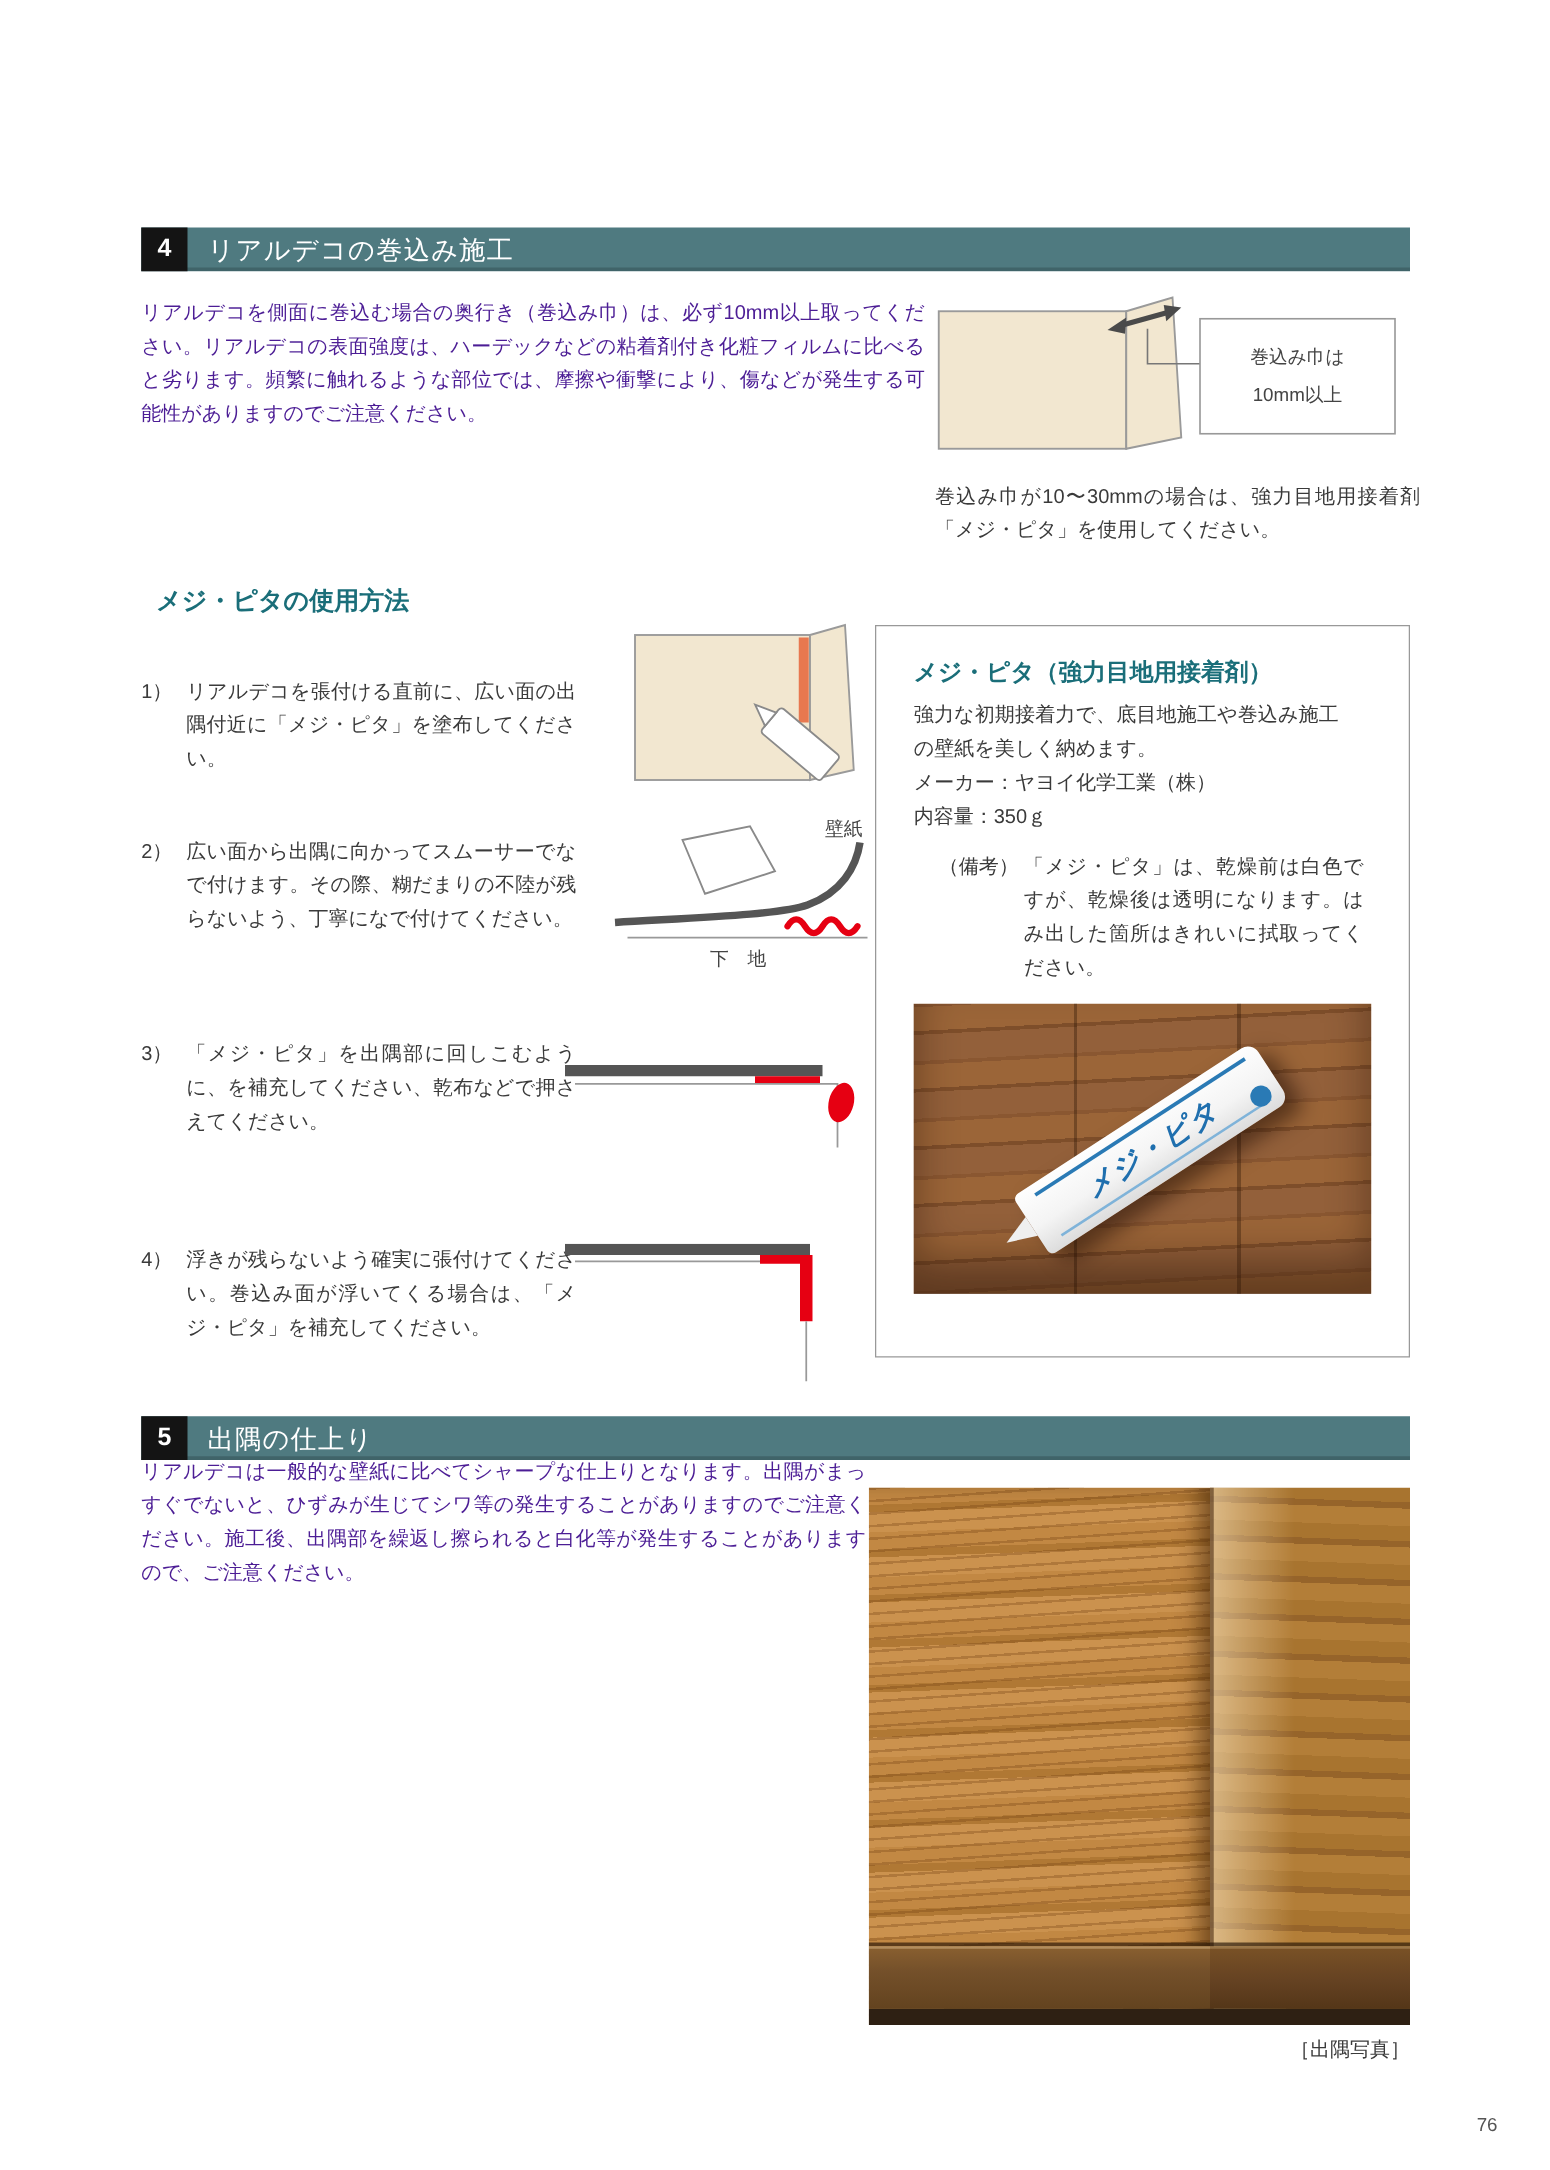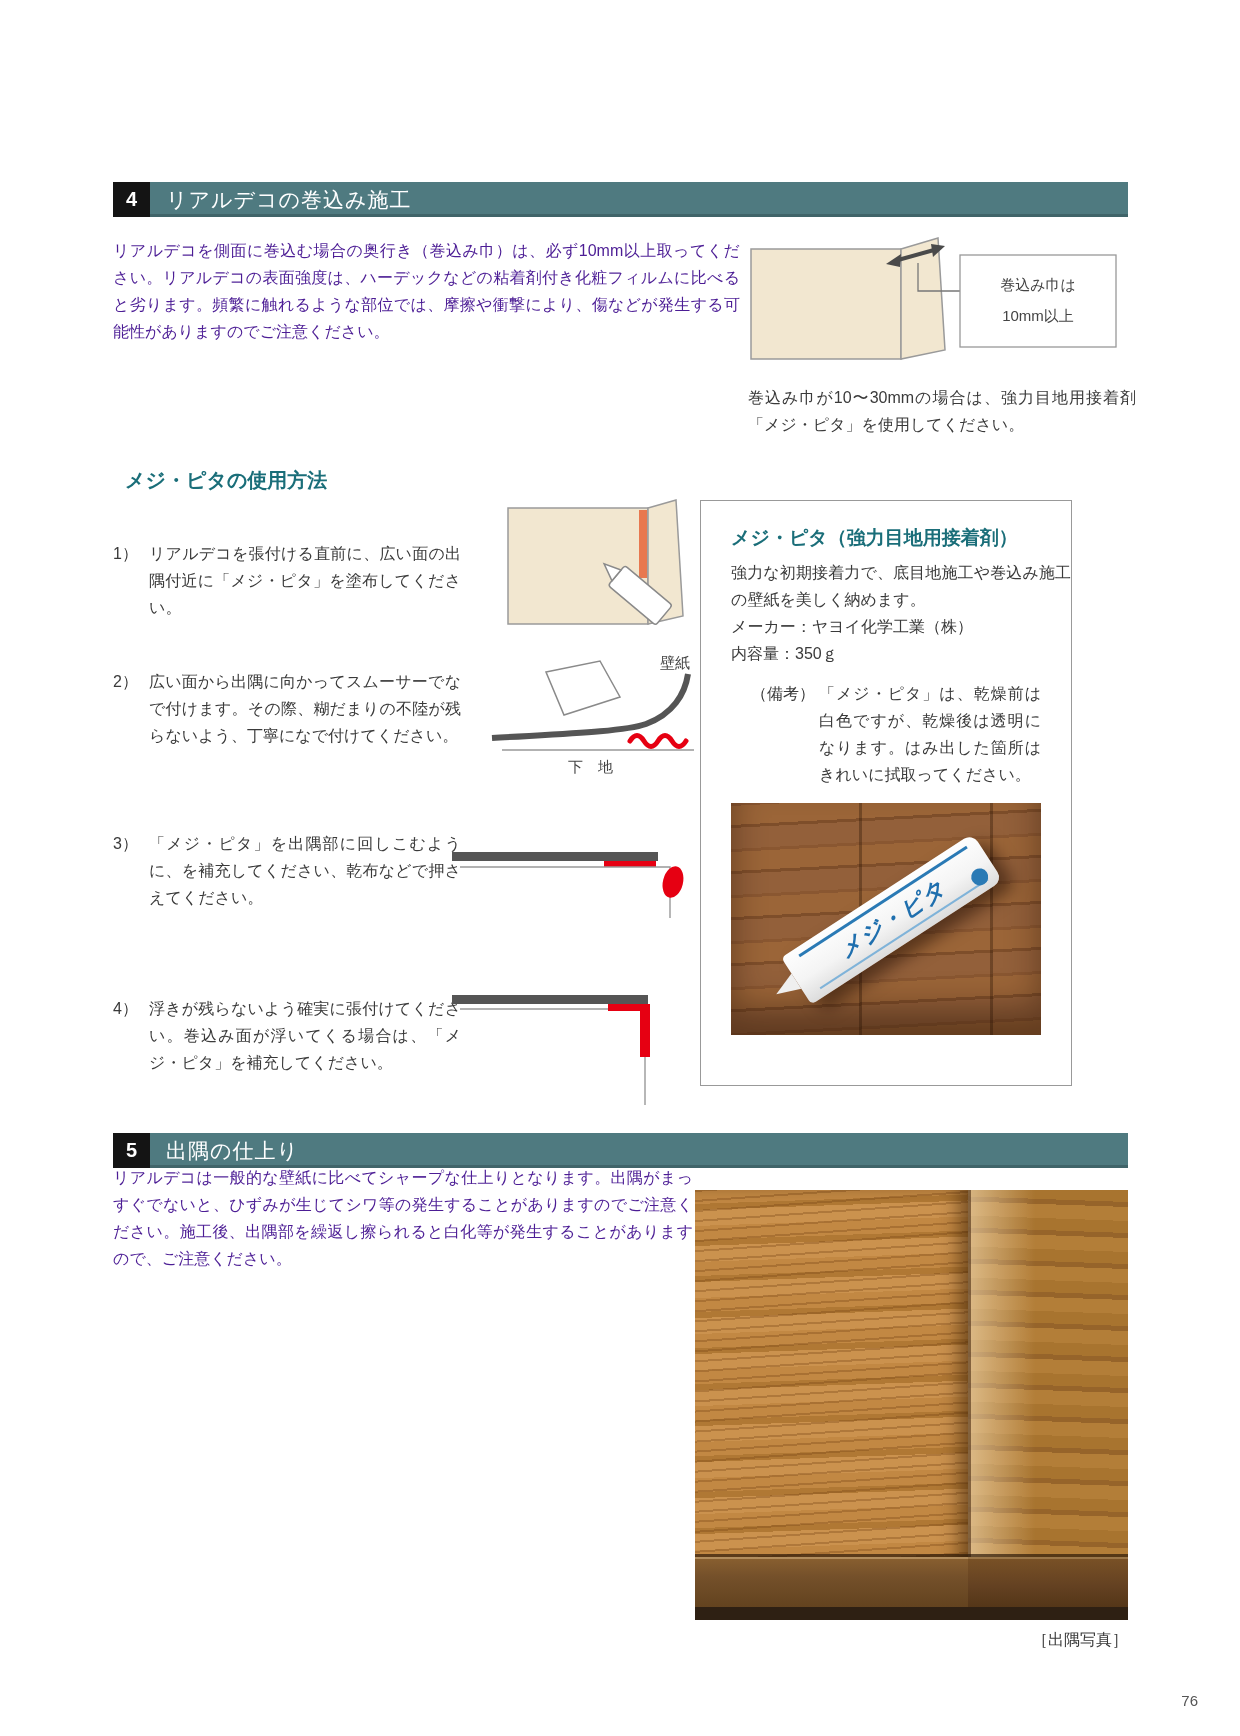--- a/index.html
+++ b/index.html
@@ -18,21 +18,21 @@
   .body-text{position:absolute;font-size:16px;line-height:27px;text-align:justify;color:#4c1d95;}
   .fig-caption{position:absolute;font-size:16px;line-height:27px;color:#3a3a3a;text-align:justify;}
   .usage-title{position:absolute;color:#1a6e79;font-size:20px;font-weight:bold;margin:0;}
   
   .step{position:absolute;display:flex;font-size:16px;line-height:27px;color:#3a3a3a;}
   .step-num{width:36px;flex:none;}
   .step-text{width:312px;text-align:justify;}
   .diagram{position:absolute;}
   .d-label{font-size:15px;fill:#444;}
   
-  .product-box{position:absolute;left:700px;top:500px;width:372px;height:586px;
+  .product-box{position:absolute;left:700px;top:500px;width:428px;height:586px;
     border:1px solid #999;box-sizing:border-box;padding:24px 30px 0 30px;}
   .pb-title{color:#1a6e79;font-size:19px;font-weight:bold;margin:0 0 8px 0;}
   .pb-text{font-size:16px;line-height:27px;width:340px;text-align:justify;color:#3a3a3a;}
   .pb-note{display:flex;margin-top:13px;font-size:16px;line-height:27px;color:#3a3a3a;}
   .pb-note-label{flex:none;width:68px;margin-left:20px;}
   .pb-note-text{width:272px;text-align:justify;}
   .pb-photo{position:relative;margin-top:15px;height:232px;overflow:hidden;
     background:
       repeating-linear-gradient(90deg, rgba(0,0,0,0) 0 128px, rgba(40,18,2,.35) 128px 131px),
       repeating-linear-gradient(177deg, #8a5731 0 3px, #9b6538 3px 22px, #7e4e2a 22px 25px, #93603a 25px 46px);

